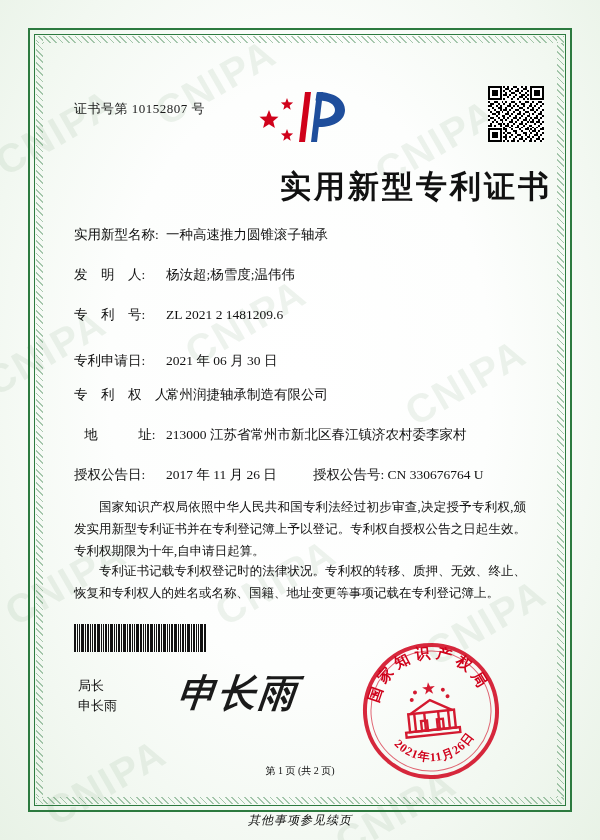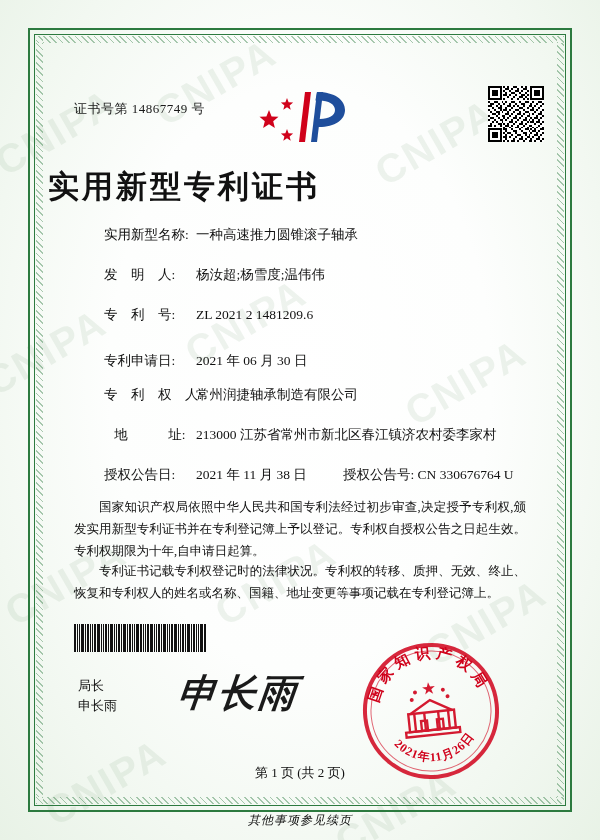--- a/index.html
+++ b/index.html
@@ -100,38 +100,37 @@
     right: 8px;
     top: 38px;
     width: 56px;
     height: 56px;
   }
   .title {
     position: absolute;
     left: 0;
     top: 118px;
     width: 504px;
-    text-align: left;
+    text-align: right;
     font-size: 31px;
     font-weight: bold;
     letter-spacing: 3px;
     color: #111;
     font-family: "Liberation Serif", serif;
   }
   .field {
     position: absolute;
     left: 26px;
     font-size: 13.5px;
     color: #111;
     white-space: nowrap;
   }
   .label-sp {
     display: inline-block;
     width: 92px;
-    margin-left: 30px;
   }
   .field-inline-label {
     display: inline-block;
     margin-left: 36px;
   }
   .para {
     position: absolute;
     left: 26px;
     width: 452px;
     font-size: 12.5px;
@@ -181,21 +180,21 @@
     top: 590px;
     width: 146px;
     height: 146px;
   }
   .page-no {
     position: absolute;
     left: 0;
     top: 716px;
     width: 504px;
     text-align: center;
-    font-size: 13px;
+    font-size: 10px;
     color: #111;
   }
   .footer-note {
     position: absolute;
     left: 0;
     top: 812px;
     width: 600px;
     text-align: center;
     font-size: 12px;
     color: #111;
@@ -219,21 +218,21 @@
   <div class="wm" style="left:420px; top:600px;">CNIPA</div>
   <div class="wm" style="left:40px; top:760px;">CNIPA</div>
   <div class="wm" style="left:330px; top:790px;">CNIPA</div>
 
   <div class="border-outer"></div>
   <div class="guilloche"></div>
   <div class="border-inner"></div>
 
   <div class="content">
 
-    <div class="cert-no">证书号第 14867749 号</div>
+    <div class="cert-no">证书号第 10152807 号</div>
 
     <div class="logo">
       <svg viewBox="0 0 96 62" width="96" height="62">
         <g fill="#d0021b">
           <polygon points="16,24 18.6,30.4 25.5,30.8 20.2,35.2 21.9,41.9 16,38.2 10.1,41.9 11.8,35.2 6.5,30.8 13.4,30.4"></polygon>
           <polygon points="34,12 35.6,16.2 40.1,16.5 36.6,19.4 37.7,23.7 34,21.3 30.3,23.7 31.4,19.4 27.9,16.5 32.4,16.2"></polygon>
           <polygon points="34,43 35.6,47.2 40.1,47.5 36.6,50.4 37.7,54.7 34,52.3 30.3,54.7 31.4,50.4 27.9,47.5 32.4,47.2"></polygon>
         </g>
         <g>
           <polygon fill="#d0021b" points="46,56 52,6 58,6 52,56"></polygon>
@@ -496,21 +495,21 @@
 
     <div class="field" style="top:338px;">
       <span class="label-sp">专　利　权　人:</span><span>常州润捷轴承制造有限公司</span>
     </div>
 
     <div class="field" style="top:378px;text-align:center;">
       <span class="label-sp">地　　　址:</span><span>213000 江苏省常州市新北区春江镇济农村委李家村</span>
     </div>
 
     <div class="field" style="top:418px;">
-      <span class="label-sp">授权公告日:</span><span>2021 年 11 月 38 日</span><span class="field-inline-label">授权公告号:</span> <span>CN 330676764 U</span>
+      <span class="label-sp">授权公告日:</span><span>2017 年 11 月 26 日</span><span class="field-inline-label">授权公告号:</span> <span>CN 330676764 U</span>
     </div>
 
     <div class="para" style="top:448px;">国家知识产权局依照中华人民共和国专利法经过初步审查,决定授予专利权,颁发实用新型专利证书并在专利登记簿上予以登记。专利权自授权公告之日起生效。专利权期限为十年,自申请日起算。</div>
     <div class="para" style="top:512px;">专利证书记载专利权登记时的法律状况。专利权的转移、质押、无效、终止、恢复和专利权人的姓名或名称、国籍、地址变更等事项记载在专利登记簿上。</div>
 
     <div class="barcode">
       <span style="width:2px"></span><span></span><span style="width:1px"></span><span style="width:3px"></span><span></span><span style="width:2px"></span><span></span><span style="width:1px"></span><span style="width:2px"></span><span style="width:3px"></span><span></span><span style="width:1px"></span><span style="width:2px"></span><span></span><span style="width:3px"></span><span style="width:1px"></span><span></span><span style="width:2px"></span><span style="width:1px"></span><span style="width:3px"></span><span></span><span style="width:2px"></span><span style="width:1px"></span><span></span><span style="width:3px"></span><span style="width:2px"></span><span></span><span style="width:1px"></span><span style="width:2px"></span><span style="width:3px"></span><span></span><span style="width:1px"></span><span style="width:2px"></span><span></span><span style="width:3px"></span><span style="width:1px"></span><span></span><span style="width:2px"></span><span style="width:3px"></span><span></span><span style="width:1px"></span><span style="width:2px"></span><span></span><span style="width:3px"></span><span style="width:1px"></span><span style="width:2px"></span><span></span><span style="width:1px"></span><span style="width:3px"></span><span style="width:2px"></span>
     </div>
 
     <div class="director">

